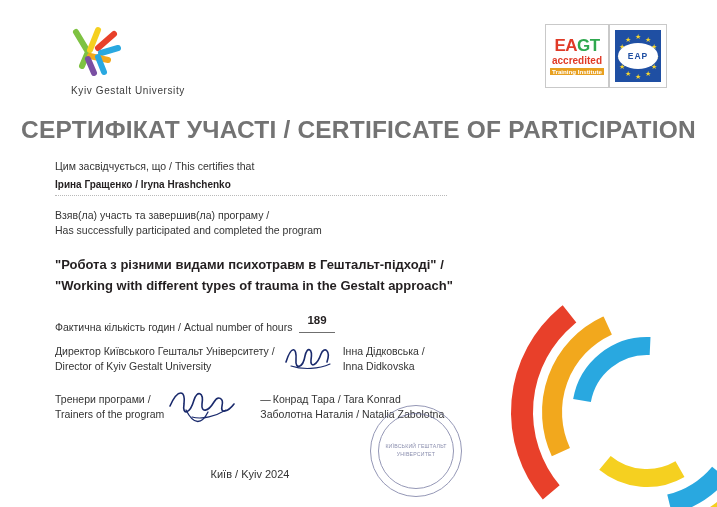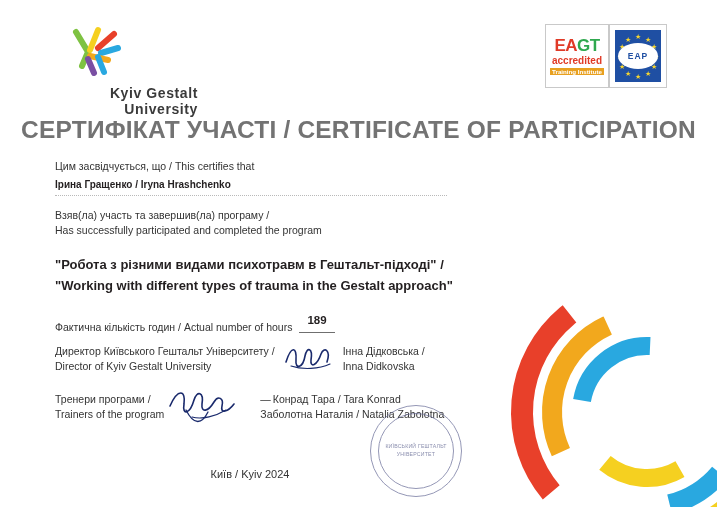--- a/index.html
+++ b/index.html
@@ -26,25 +26,25 @@
     width: 140px;
   }
   .logo-mark {
     position: relative;
     width: 70px;
     height: 55px;
     margin: 0 auto 4px 10px;
   }
   .logo-mark svg { display: block; }
   .logo-text {
-    font-size: 14px;
-    font-weight: bold;
+    font-size: 10px;
+    font-weight: normal;
     letter-spacing: 0.6px;
     color: #3a3a3a;
-    text-align: right;
+    text-align: center;
     margin-left: 0px;
   }
 
   
   .badges {
     position: absolute;
     right: 50px;
     top: 24px;
     display: flex;
     align-items: flex-start;

